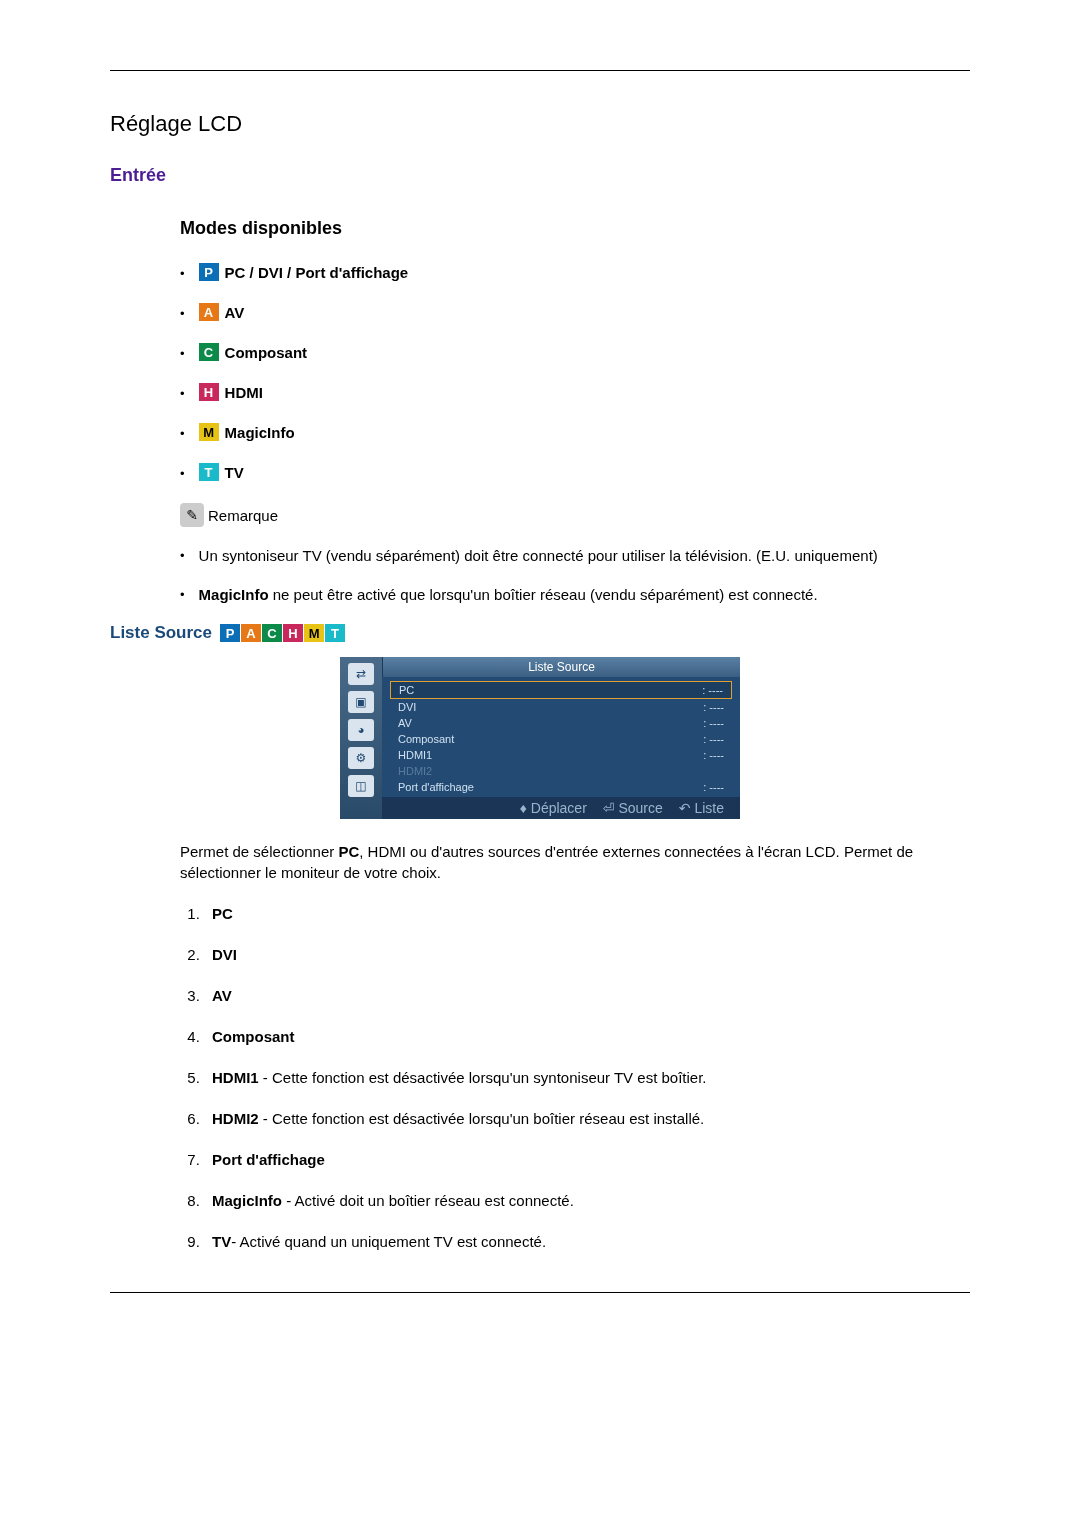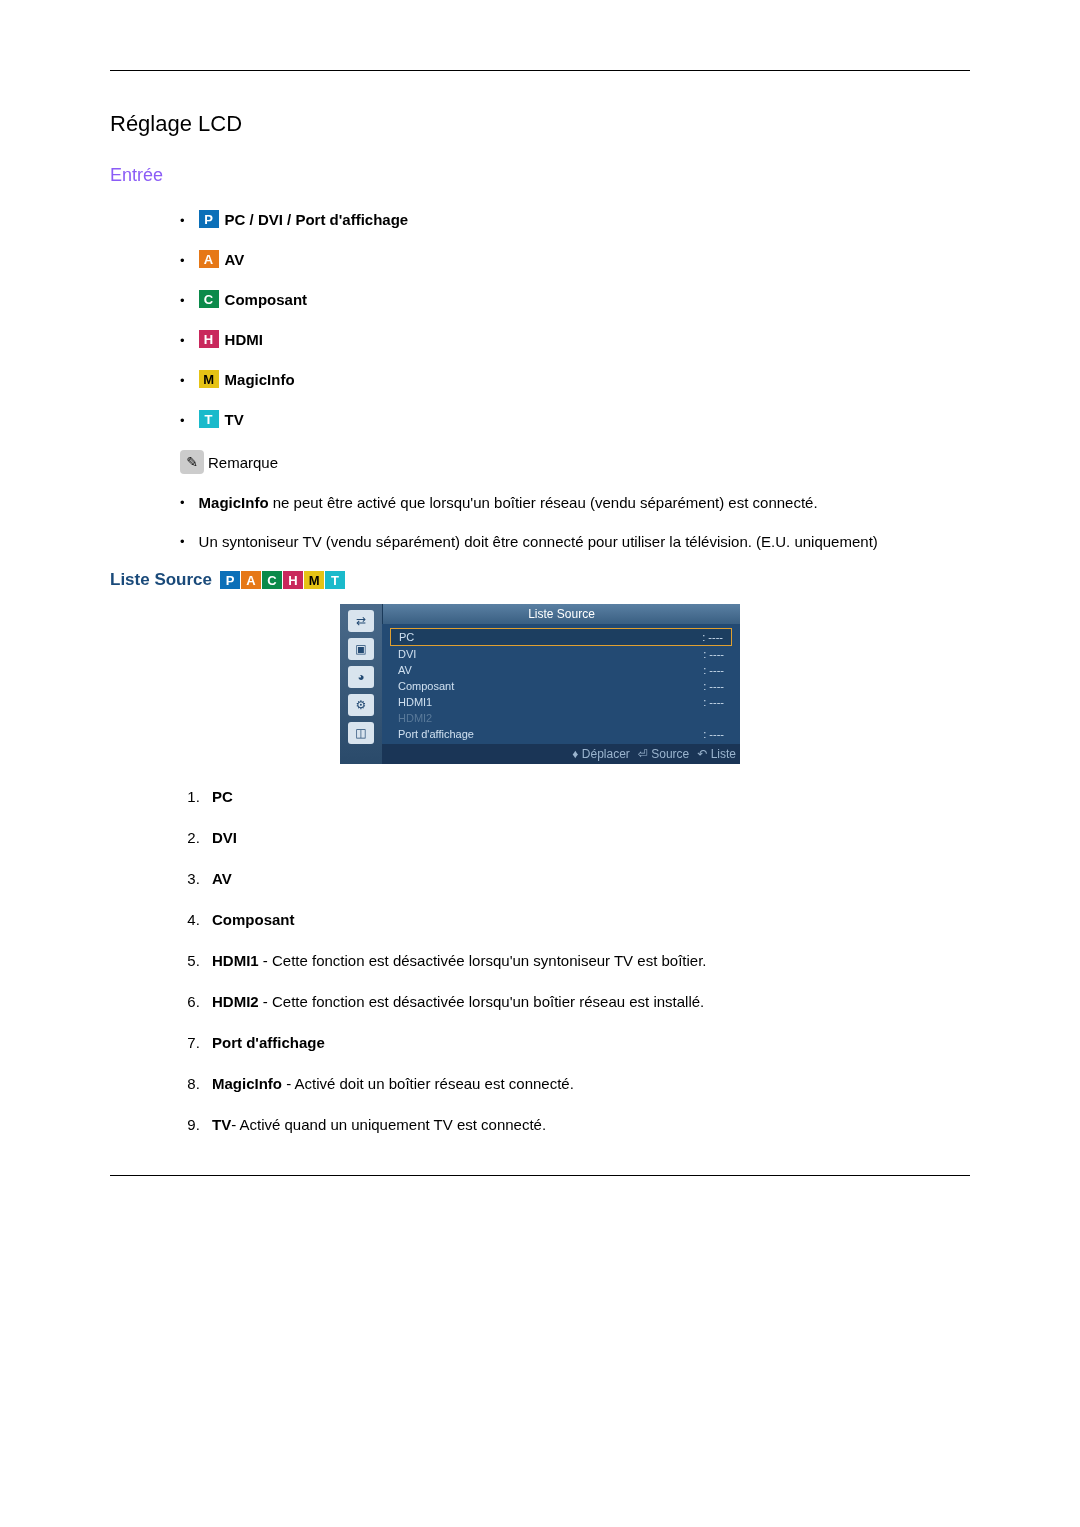--- a/index.html
+++ b/index.html
@@ -15,23 +15,23 @@
   }
   .hr-top { border-top: 1px solid #000; margin-bottom: 40px; }
   .hr-bottom { border-top: 1px solid #000; margin-top: 40px; }
   h1 {
     font-size: 22px;
     font-weight: normal;
     margin-bottom: 28px;
   }
   h2.section {
     font-size: 18px;
-    color: #8b5cf6;
-    font-weight: normal;
-    margin-bottom: 24px;
+    color: #4c1d95;
+    font-weight: bold;
+    margin-bottom: 32px;
   }
   h3.sub {
     font-size: 18px;
     font-weight: bold;
     margin-left: 70px;
     margin-bottom: 24px;
   }
   ul.modes {
     list-style: none;
     margin-left: 70px;
@@ -159,25 +159,25 @@
     padding: 2px 8px;
     font-size: 11px;
   }
   .osd-row.sel {
     border: 1px solid #e0a030;
     background: #1c3e60;
   }
   .osd-row.dis { color: #5a7a9a; }
   .osd-foot {
     background: #1a3556;
-    padding: 3px 4px;
+    padding: 3px 16px;
     display: flex;
     justify-content: flex-end;
-    gap: 8px;
-    font-size: 12px;
+    gap: 16px;
+    font-size: 14px;
     color: #9ab4ce;
   }
   .post-text {
     margin-left: 70px;
     font-size: 15px;
     line-height: 1.4;
     margin-bottom: 20px;
   }
   ol.sources {
     margin-left: 70px;
@@ -194,20 +194,21 @@
 </head>
 <body>
 
 <div class="page">
   <div class="hr-top"></div>
 
   <h1>Réglage LCD</h1>
 
   <h2 class="section">Entrée</h2>
 
+  <h3 class="sub">Modes disponibles</h3>
 
   <ul class="modes">
     <li>
         <span class="dot"></span>
         <span class="mode-icon icon-P">P</span>
         <span class="bold">PC / DVI / Port d'affichage</span>
       </li>
     <li>
         <span class="dot"></span>
         <span class="mode-icon icon-A">A</span>
@@ -235,24 +236,24 @@
       </li>
   </ul>
 
   <div class="note-row">
     <span class="note-icon">✎</span>
     <span class="note-label">Remarque</span>
   </div>
 
   <ul class="remarks">
     <li>
+      <span>Un syntoniseur TV (vendu séparément) doit être connecté pour utiliser la télévision. (E.U. uniquement)</span>
+    </li>
+    <li>
       <span><span class="bold">MagicInfo</span><span> ne peut être activé que lorsqu'un boîtier réseau (vendu séparément) est connecté.</span></span>
-    </li>
-    <li>
-      <span>Un syntoniseur TV (vendu séparément) doit être connecté pour utiliser la télévision. (E.U. uniquement)</span>
     </li>
   </ul>
 
   <div class="liste-row">
     <span class="liste-label">Liste Source</span>
     <span class="icon-strip">
       <span class="mode-icon icon-P">P</span>
       <span class="mode-icon icon-A">A</span>
       <span class="mode-icon icon-C">C</span>
       <span class="mode-icon icon-H">H</span>
@@ -304,20 +305,23 @@
         </div>
         <div class="osd-foot">
           <span>♦ <span>Déplacer</span></span>
           <span>⏎ <span>Source</span></span>
           <span>↶ <span>Liste</span></span>
         </div>
       </div>
     </div>
   </div>
 
+  <p class="post-text">
+    <span>Permet de sélectionner </span><span class="bold">PC</span><span>, HDMI ou d'autres sources d'entrée externes connectées à l'écran LCD. Permet de sélectionner le moniteur de votre choix.</span>
+  </p>
 
   <ol class="sources">
     <li><span class="bold">PC</span></li>
     <li><span class="bold">DVI</span></li>
     <li><span class="bold">AV</span></li>
     <li><span class="bold">Composant</span></li>
     <li><span class="bold">HDMI1</span><span> - Cette fonction est désactivée lorsqu'un syntoniseur TV est boîtier.</span></li>
     <li><span class="bold">HDMI2</span><span> - Cette fonction est désactivée lorsqu'un boîtier réseau est installé.</span></li>
     <li><span class="bold">Port d'affichage</span></li>
     <li><span class="bold">MagicInfo</span><span> - Activé doit un boîtier réseau est connecté.</span></li>

